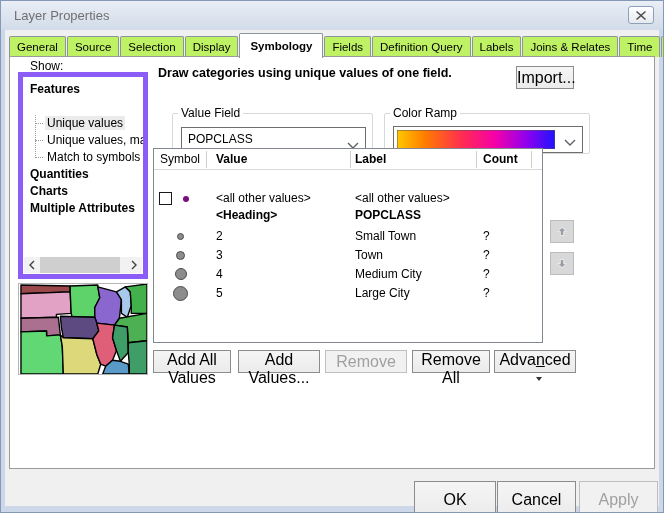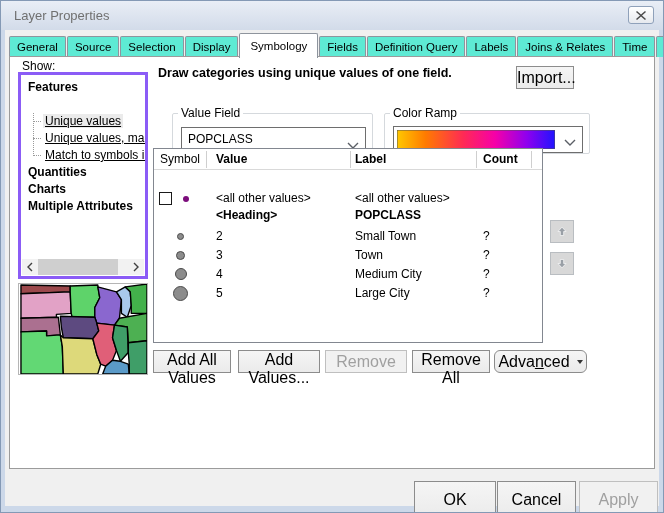--- a/index.html
+++ b/index.html
@@ -17,38 +17,38 @@
               background:linear-gradient(#ffffff,#e6e9ee); border:1px solid #8fa1ba;
               border-radius:3px; padding:0; cursor:default;
               display:flex; align-items:center; justify-content:center; }
 
   
   .body-bg{ position:absolute; left:4px; top:29px; right:4px; bottom:6px; background:#f0f0f0; }
 
   
   .tabs{ position:absolute; left:8px; top:32px; width:648px; height:24px;
          display:flex; align-items:flex-end; white-space:nowrap; }
-  .tab{ height:21px; line-height:20px; padding:0 7px; background:#5eead4;
+  .tab{ height:21px; line-height:20px; padding:0 7px; background:#bef264;
         border:1px solid #8e949d; border-bottom:none; border-radius:2px 2px 0 0;
         margin-right:1px; font-size:11.5px; }
   .tab.active{ height:25px; line-height:24px; background:#ffffff; position:relative;
-               z-index:3; margin-bottom:-1px; padding:0 10px; }
+               z-index:3; margin-bottom:-1px; padding:0 10px;font-weight:bold; }
 
   
   .page{ position:absolute; left:8px; top:55px; width:646px; height:413px;
          background:#ffffff; border:1px solid #9b9b9b; }
 
-  .show-label{ position:absolute; left:12px; top:2px;text-align:right; }
+  .show-label{ position:absolute; left:20px; top:2px;text-align:right; }
 
   
   .listbox{ position:absolute; left:8px; top:15px; width:130px; height:207px;
-            background:#fff; border:3px solid #8b5cf6; overflow:hidden; }
+            background:#fff; border:5px solid #8b5cf6; overflow:hidden; }
   .lb-item{ position:absolute; left:0; right:2px; height:17px; line-height:17px; white-space:nowrap; }
   .lb-item.bold{ font-weight:bold; padding-left:7px; }
-  .lb-item.sub{ padding-left:22px;text-decoration:underline; }
+  .lb-item.sub{ padding-left:22px; }
   .lb-item.sub .hl{ padding:0 2px; }
   .lb-item.sub .hl.selected{ background:#ebebeb; }
   .tree-vline{ position:absolute; left:12px; top:38px; height:43px; border-left:1px dotted #9a9a9a; }
   .tree-hdash{ position:absolute; left:12px; width:8px; border-top:1px dotted #9a9a9a; }
   .lb-scroll{ position:absolute; left:1px; right:1px; bottom:1px; height:16px; background:#f2f2f2; }
   .lb-scroll .arr{ position:absolute; top:0; width:16px; height:16px;
                    display:flex; align-items:center; justify-content:center; }
   .lb-scroll .arr.left{ left:0; } .lb-scroll .arr.right{ right:0; }
   .lb-thumb{ position:absolute; left:16px; top:0; width:80px; height:16px; background:#cfcfcf; }
 
@@ -93,21 +93,21 @@
 
   
   .move-btn{ position:absolute; width:24px; height:23px; background:#d8d8d8;
              border:1px solid #b9bdc1; display:flex; align-items:center; justify-content:center; }
   .move-up{ left:540px; top:163px; } .move-down{ left:540px; top:195px; }
 
   
   .act{ position:absolute; top:293px; height:23px; }
   .b-addall{ left:143px; width:78px; } .b-addvals{ left:228px; width:82px; }
   .b-remove{ left:315px; width:82px; } .b-removeall{ left:402px; width:78px; }
-  .b-advanced{ left:484px; width:93px;border-radius:6px; }
+  .b-advanced{ left:484px; width:82px; }
   .b-advanced .darr{ display:inline-block; margin-left:7px; width:0; height:0;
         border-left:3.5px solid transparent; border-right:3.5px solid transparent;
         border-top:4px solid #333; vertical-align:middle; }
   .b-advanced u{ text-decoration:underline; }
 
   
   .f-btn{ position:absolute; top:480px; height:37px; }
   .f-ok{ left:413px; width:82px; } .f-cancel{ left:496px; width:79px; } .f-apply{ left:578px; width:79px; }
 </style>
 </head>

